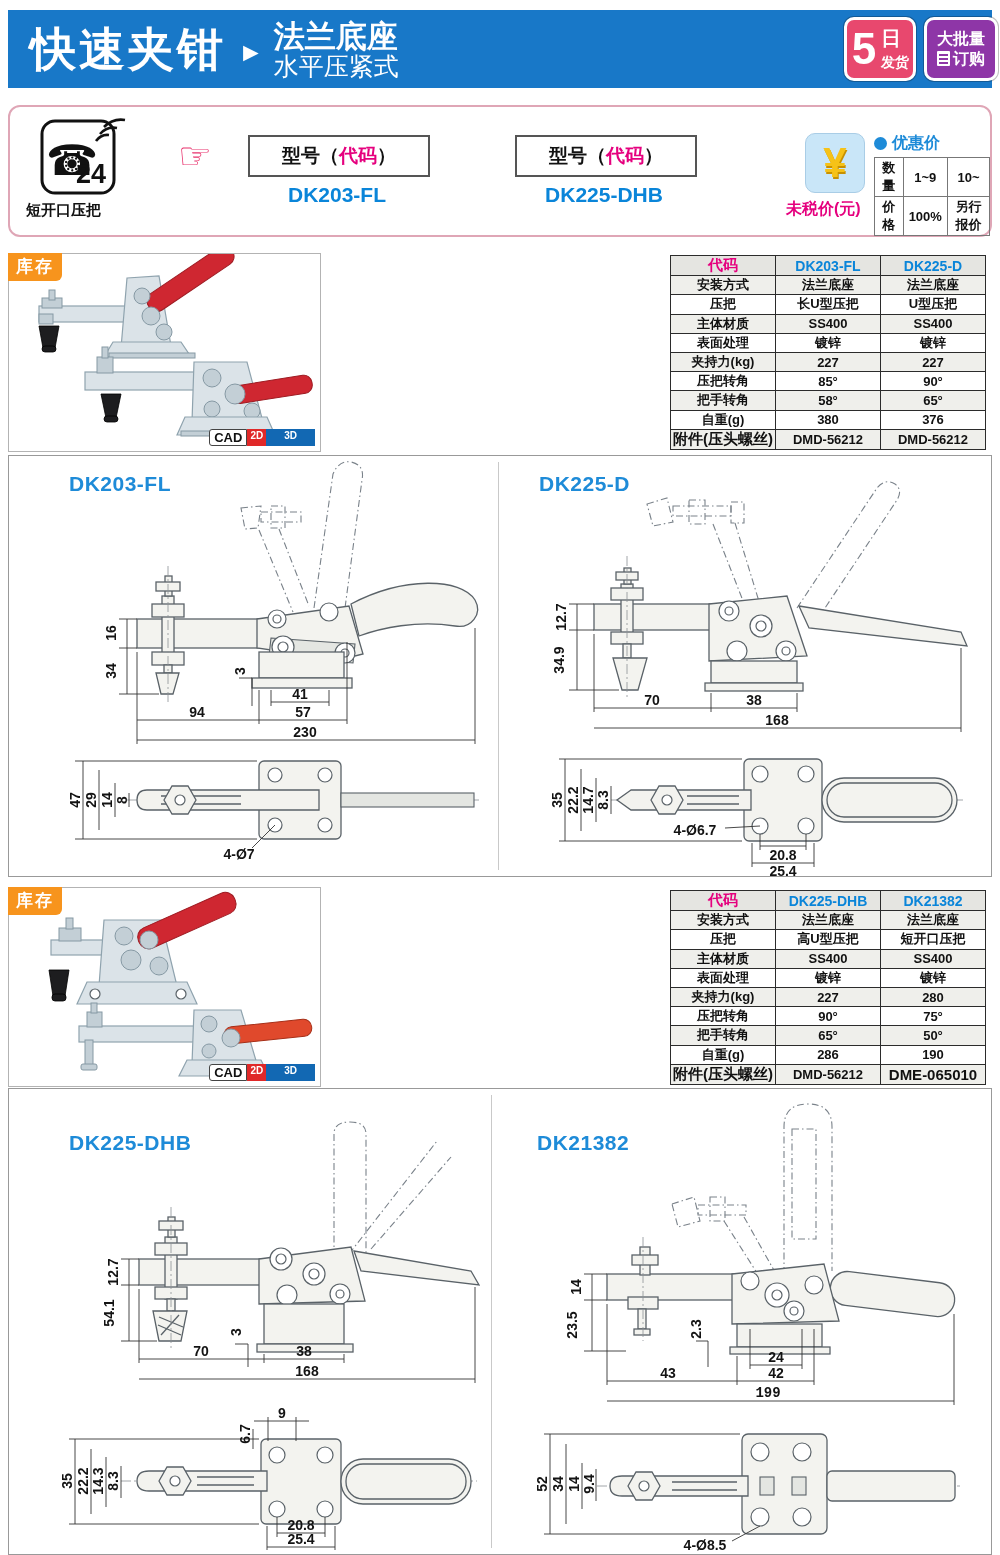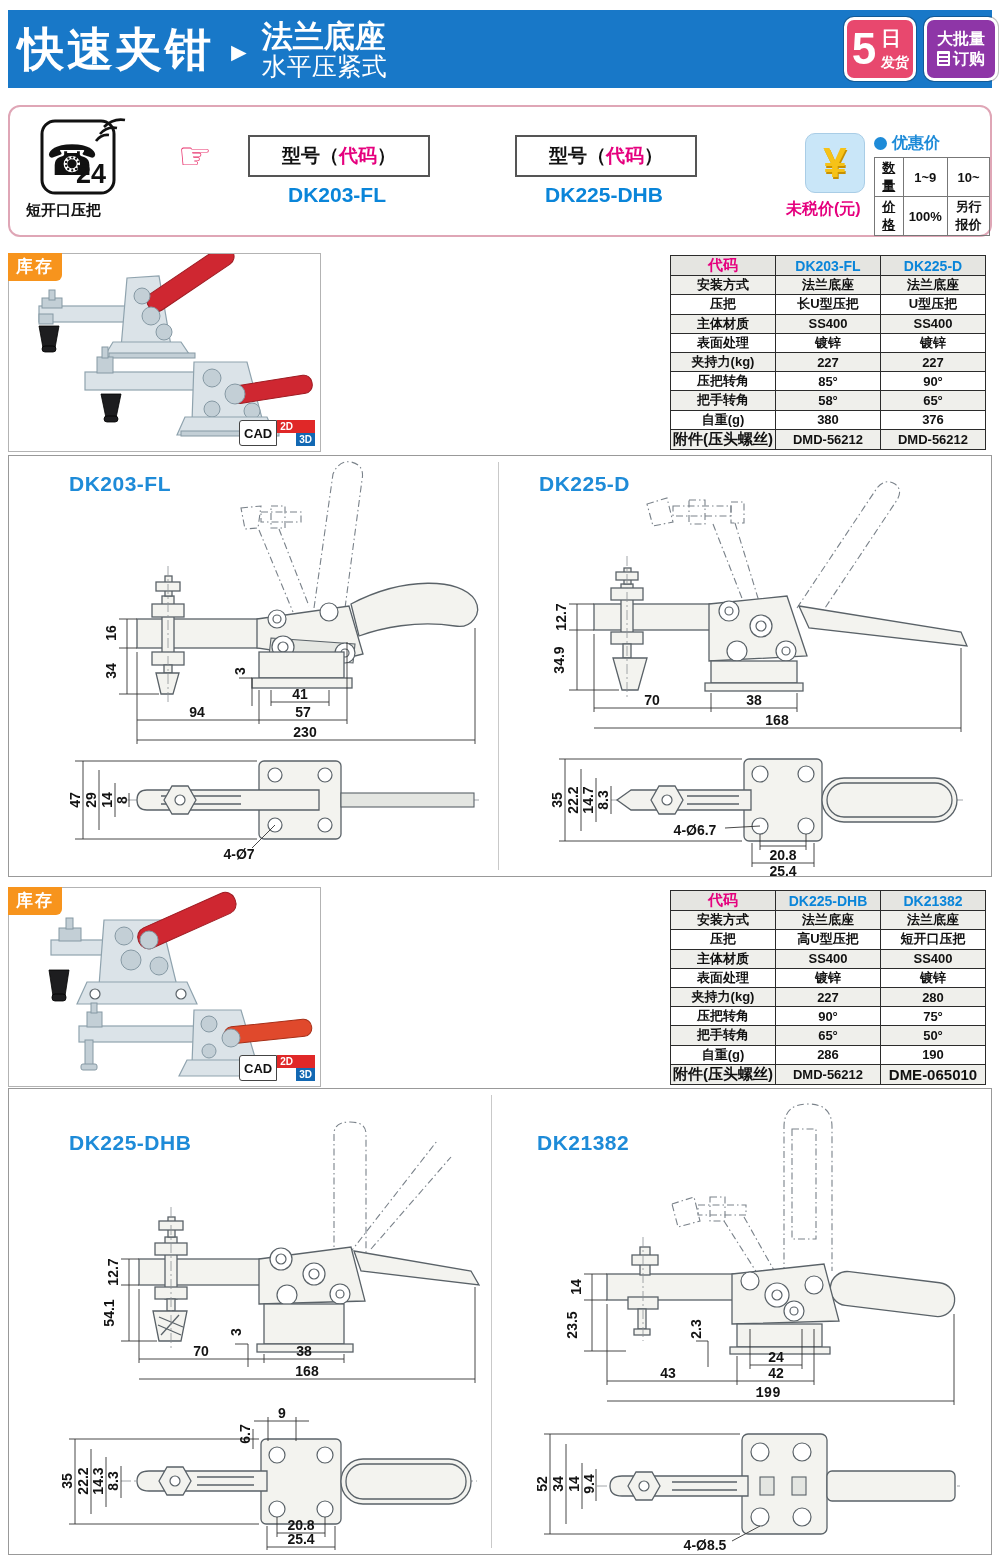--- a/index.html
+++ b/index.html
@@ -2,21 +2,21 @@
 <html><head>
 <meta charset="utf-8">
 <style>
   html,body{margin:0;padding:0;background:#fff;}
   body{font-family:"Liberation Sans","DejaVu Sans",sans-serif;}
   #page{position:relative;width:1000px;height:1555px;background:#ffffff;overflow:hidden;}
   .abs{position:absolute;}
 
   
   #hdr{left:8px;top:10px;width:984px;height:78px;background:#1878c8;display:flex;align-items:center;}
-  #hdr .maintitle{color:#fff;font-size:46px;font-weight:bold;letter-spacing:3px;margin-left:10px;line-height:1;}
+  #hdr .maintitle{color:#fff;font-size:46px;font-weight:bold;letter-spacing:3px;margin-left:22px;line-height:1;}
   #hdr .arrow{color:#fff;font-size:26px;margin:6px 10px 0 12px;line-height:1;}
   #hdr .subt{color:#fff;line-height:1.08;margin-top:2px;}
   #hdr .subt .s1{font-size:31px;font-weight:bold;display:block;}
   #hdr .subt .s2{font-size:25px;display:block;}
   .badge{position:absolute;top:7px;height:58px;border:3px solid #fff;border-radius:10px;color:#fff;box-shadow:0 0 0 1px rgba(0,0,0,.25);}
   #badge-ship{left:836px;width:66px;background:#e8486e;display:grid;grid-template-columns:34px 1fr;grid-template-rows:1fr 1fr;align-items:center;}
   #badge-ship .big{grid-row:1/3;font-size:44px;font-weight:bold;text-align:center;line-height:1;}
   #badge-ship .unit{font-size:20px;font-weight:bold;line-height:1;margin-top:6px;}
   #badge-ship .lbl{font-size:14px;font-weight:bold;line-height:1;margin-bottom:4px;}
   #badge-bulk{left:916px;width:68px;background:#8e36a7;display:flex;flex-direction:column;justify-content:center;align-items:center;gap:2px;}
@@ -34,32 +34,32 @@
   .model-box .pk{color:#e5007e;}
   #mb1{left:238px;} #mb2{left:505px;}
   .code-under{top:76px;width:178px;text-align:center;color:#0a85d9;font-size:21px;font-weight:bold;}
   #cu1{left:238px;} #cu2{left:505px;}
   #yen-ico{left:795px;top:26px;width:58px;height:58px;background:#c9e6f8;border:1px solid #a9cde6;border-radius:10px;display:flex;align-items:center;justify-content:center;font-size:42px;font-weight:bold;color:#f6c217;text-shadow:1px 2px 0 #c79000;}
   #tax-note{left:776px;top:92px;width:100px;text-align:left;color:#e5007e;font-size:16px;font-weight:bold;}
   #legend{left:864px;top:26px;font-size:16px;font-weight:bold;color:#1e8bd8;display:flex;align-items:center;gap:5px;}
   #legend .dot{width:13px;height:13px;border-radius:50%;background:#1e8bd8;display:inline-block;}
   table.price{position:absolute;left:864px;top:50px;border-collapse:collapse;}
   table.price td{border:1.4px solid #777;font-size:13px;font-weight:bold;color:#111;text-align:center;padding:1px 4px;height:20px;}
-  table.price td.c1{width:38px;text-decoration:underline;} table.price td.c2{width:42px;} table.price td.c3{width:64px;}
+  table.price td.c1{width:38px;} table.price td.c2{width:42px;} table.price td.c3{width:64px;}
 
   
   .photo-box{width:311px;border:1px solid #b3b3b3;background:#fff;}
   #photo1{left:8px;top:253px;height:197px;}
   #photo2{left:8px;top:887px;height:198px;}
   .stock{position:absolute;left:-1px;top:-1px;background:#f7941d;color:#fff;font-size:17px;font-weight:bold;padding:2px 8px 3px;border-radius:0 0 6px 0;letter-spacing:2px;}
   .cadb{position:absolute;right:5px;bottom:5px;display:flex;align-items:stretch;}
   .cadb .cadtxt{border:1.5px solid #444;border-radius:3px 0 0 3px;background:#fff;color:#111;font-size:13px;font-weight:bold;display:flex;align-items:center;padding:0 4px;}
-  .cadb .dd{display:flex;flex-direction:column;}
+  .cadb .dd{display:flex;}
   .cadb .d2{background:#e02828;color:#fff;font-size:10px;font-weight:bold;padding:0 3px;line-height:13px;}
-  .cadb .d3{background:#1268b3;color:#fff;font-size:10px;font-weight:bold;padding:0 3px;line-height:13px;margin-left:19px;}
+  .cadb .d3{background:#1268b3;color:#fff;font-size:10px;font-weight:bold;padding:0 18px;line-height:13px;}
 
   
   table.spec{position:absolute;border-collapse:collapse;table-layout:fixed;width:316px;height:195px;}
   #spec1{left:670px;top:255px;} #spec2{left:670px;top:890px;}
   table.spec td{border:1.5px solid #2b2b2b;text-align:center;font-weight:bold;font-size:13px;color:#111;padding:0;white-space:nowrap;overflow:hidden;background:#fff;}
   table.spec tr:nth-child(even) td{background:#efefeb;}
   table.spec tr.hd td{background:#e5e5e1;}
   table.spec td.codehd{color:#e5007e;font-size:15px;}
   table.spec td.code{color:#0a85d9;font-size:14px;}
   table.spec td.small{font-size:15px;}

